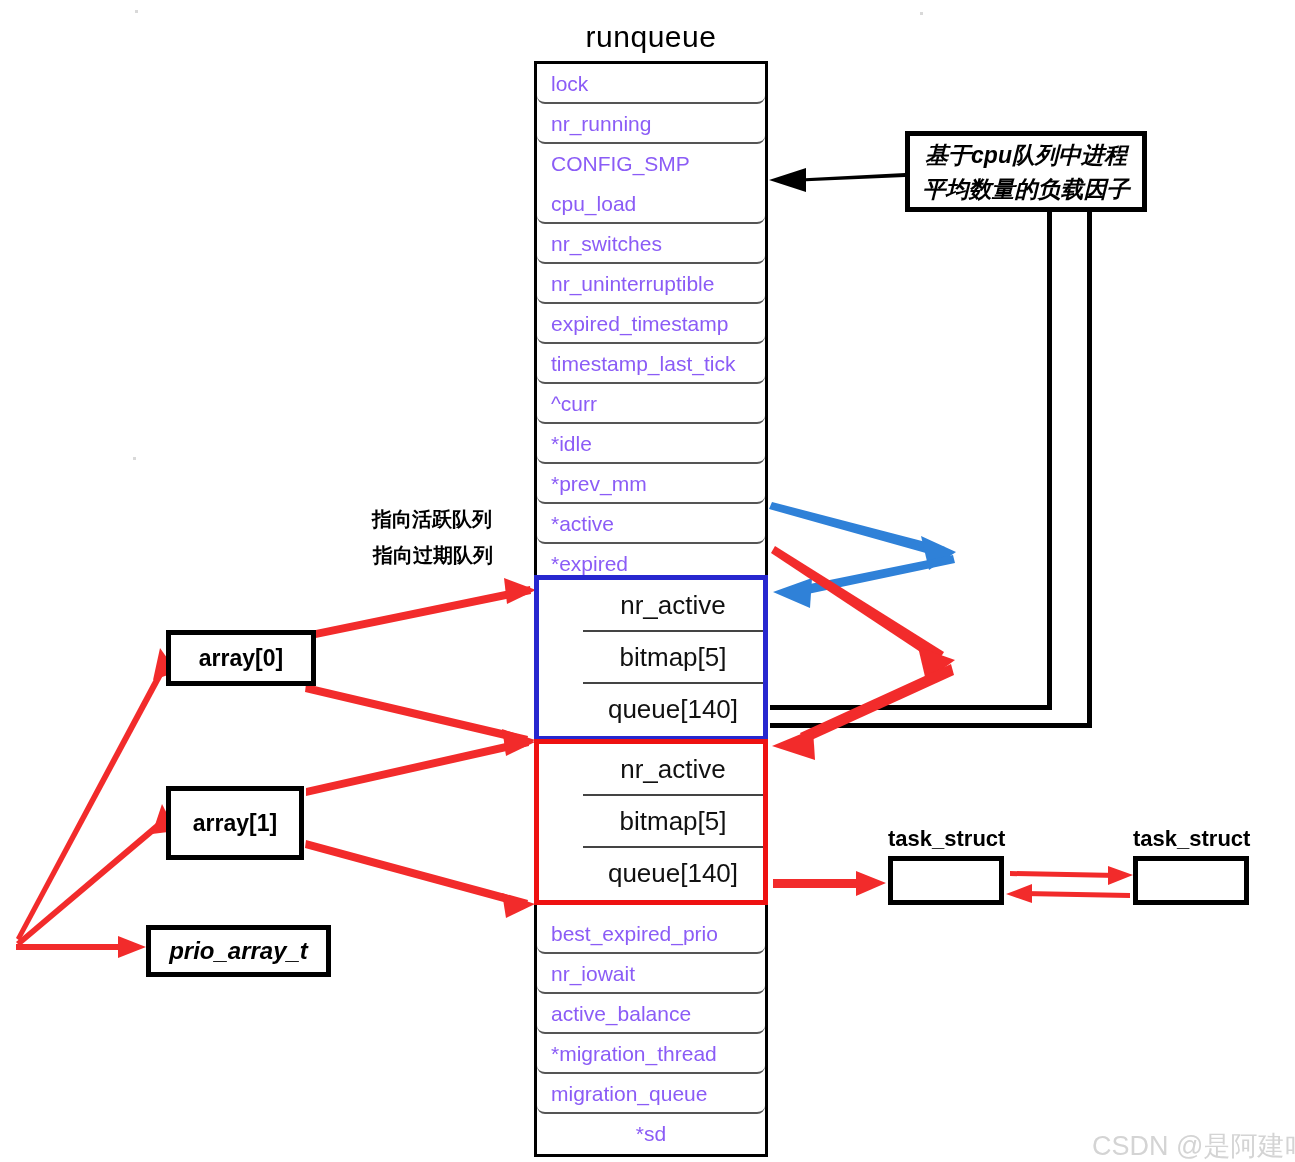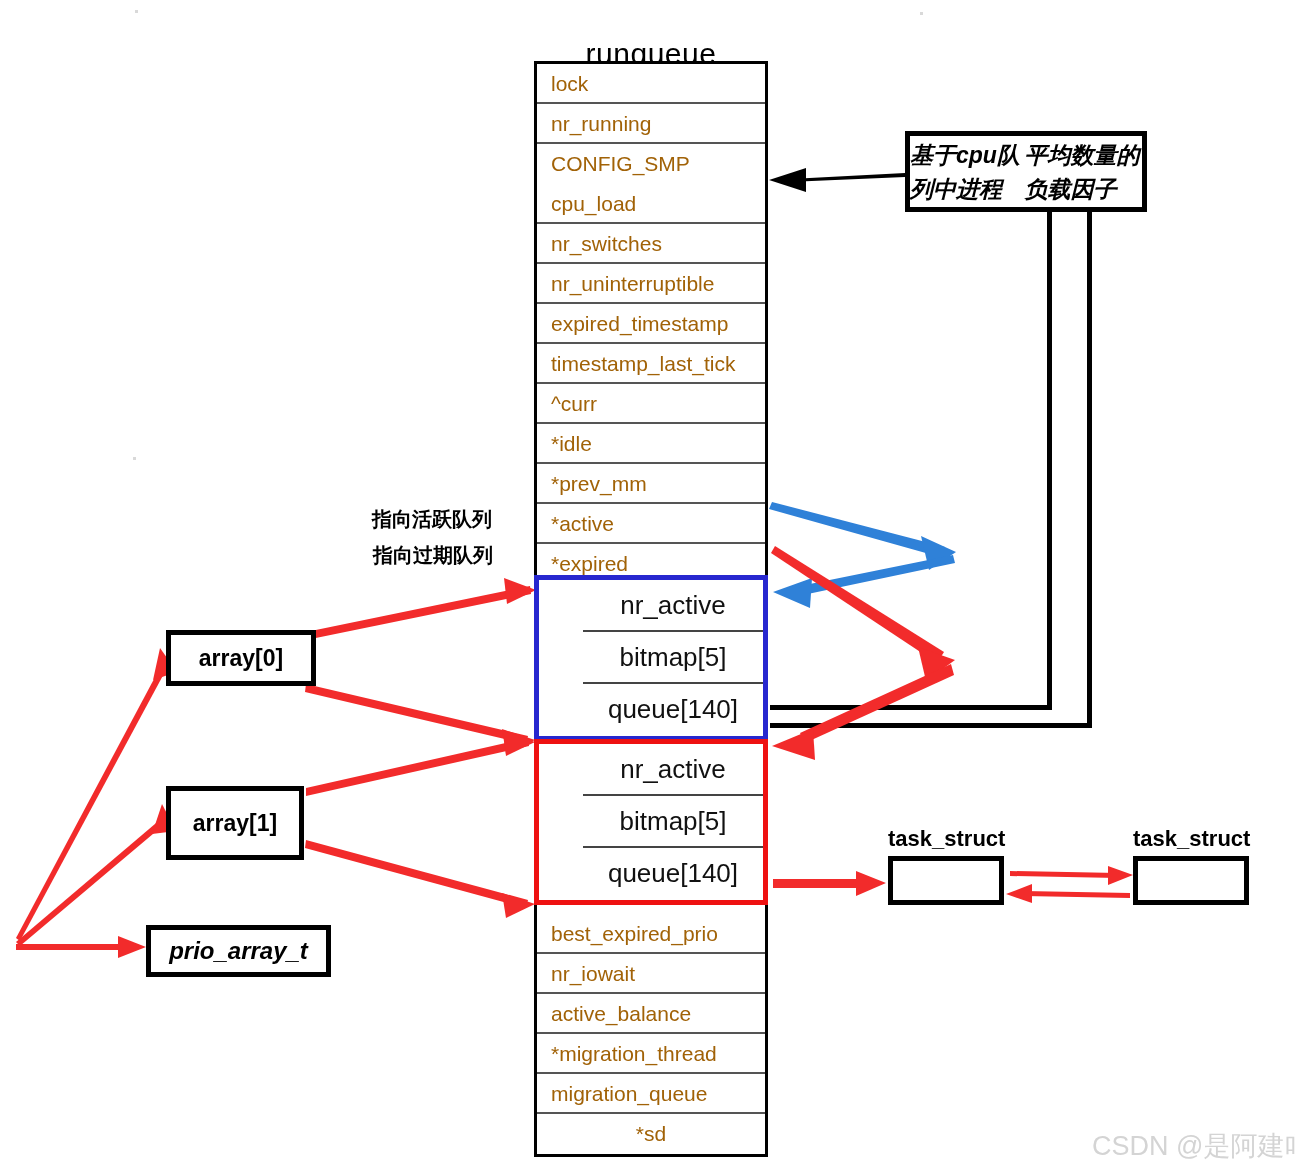--- a/index.html
+++ b/index.html
@@ -30,41 +30,41 @@
   
   #rq-title {
     position: absolute;
     left: 534px;
     top: 20px;
     width: 234px;
     text-align: center;
     font-size: 30px;
     color: #000;
     letter-spacing: 0.5px;
-    margin-top: 17px;
   }
   #rq-table {
     position: absolute;
     left: 534px;
     top: 61px;
     width: 234px;
     border: 3px solid #000;
     box-sizing: border-box;
     background: #fff;
   }
   .rq-row {
     box-sizing: border-box;
     height: 40px;
     line-height: 39px;
     padding-left: 14px;
     font-size: 21px;
-    color: #a16207;
+    color: #8b5cf6;
     border-bottom: 2px solid #555;
     background: #fff;
     white-space: nowrap;
+    border-radius: 8px;
   }
   .rq-row.tall {
     height: 80px;
     line-height: 40px;
     padding-top: 0;
   }
   .rq-row.tall .sub {
     display: block;
     height: 40px;
     line-height: 40px;
@@ -122,21 +122,21 @@
   
   #annotation-box {
     position: absolute;
     left: 905px; top: 131px;
     width: 242px; height: 81px;
     box-sizing: border-box;
     border: 5px solid #000;
     background: #fff;
     z-index: 6;
     display: flex;
-    flex-direction: row;
+    flex-direction: column;
     align-items: center;
     justify-content: center;
     font-weight: bold;
     font-style: italic;
     font-size: 23px;
     color: #000;
     line-height: 34px;
   }
 
   

